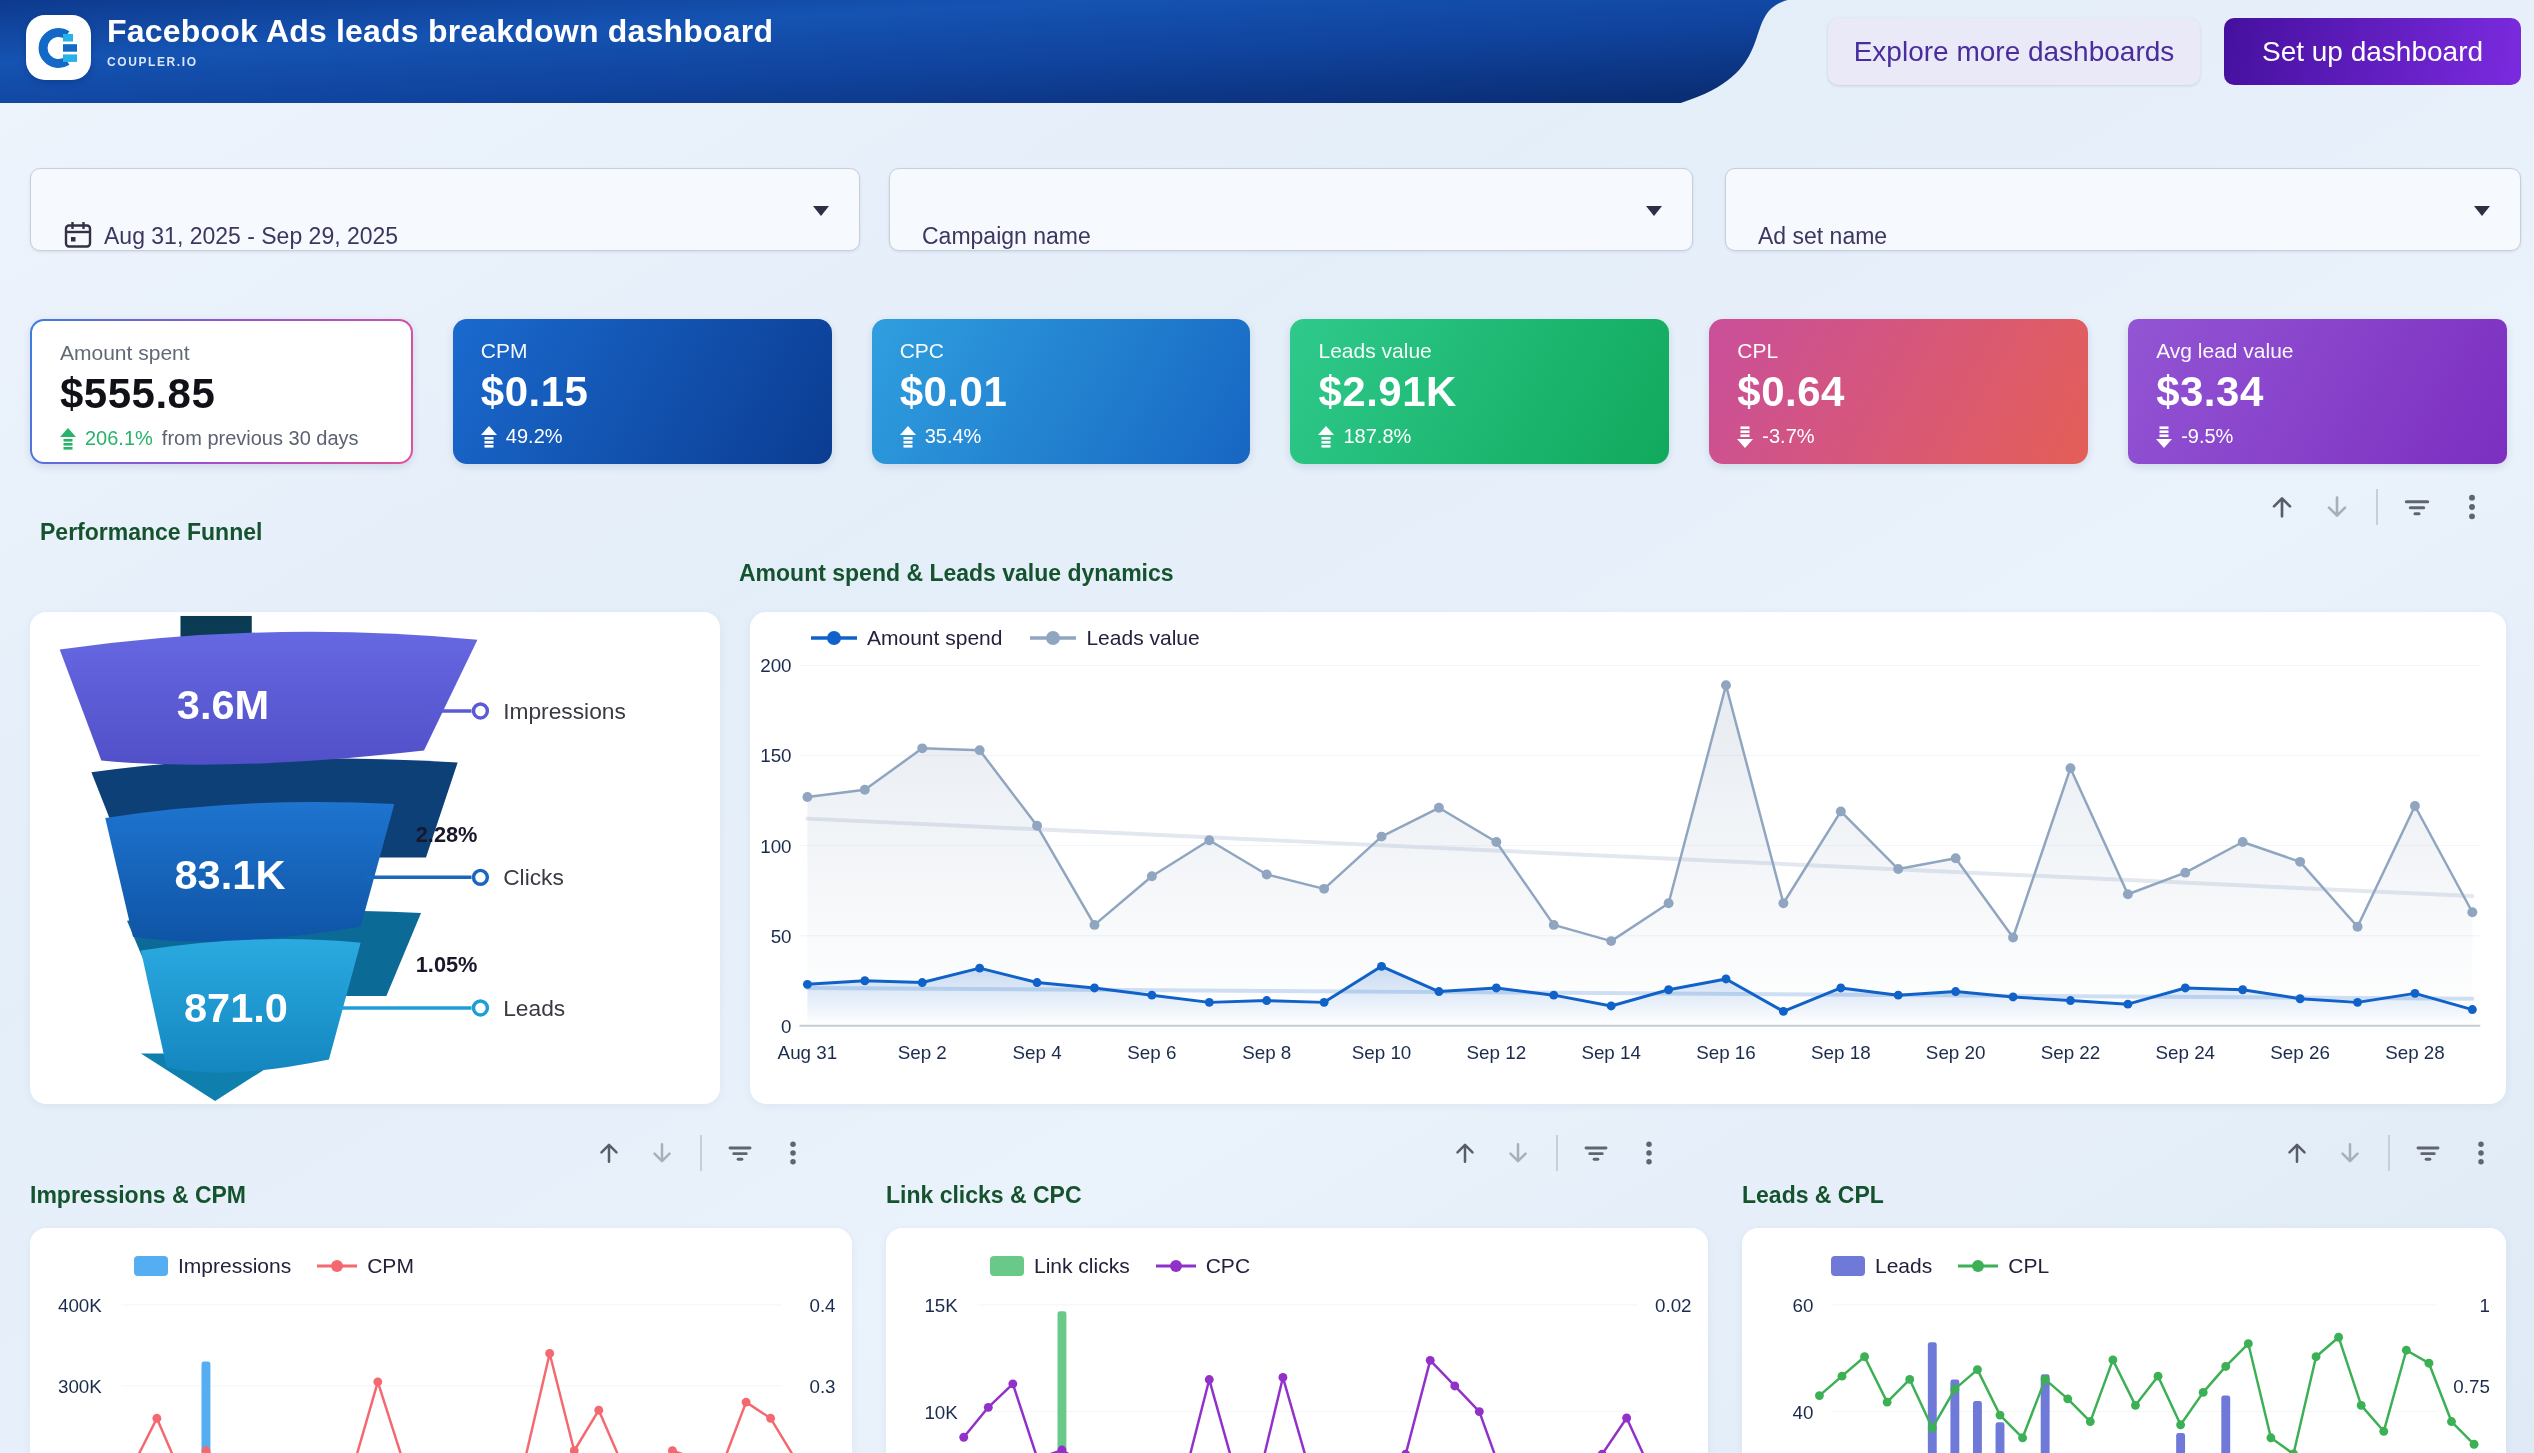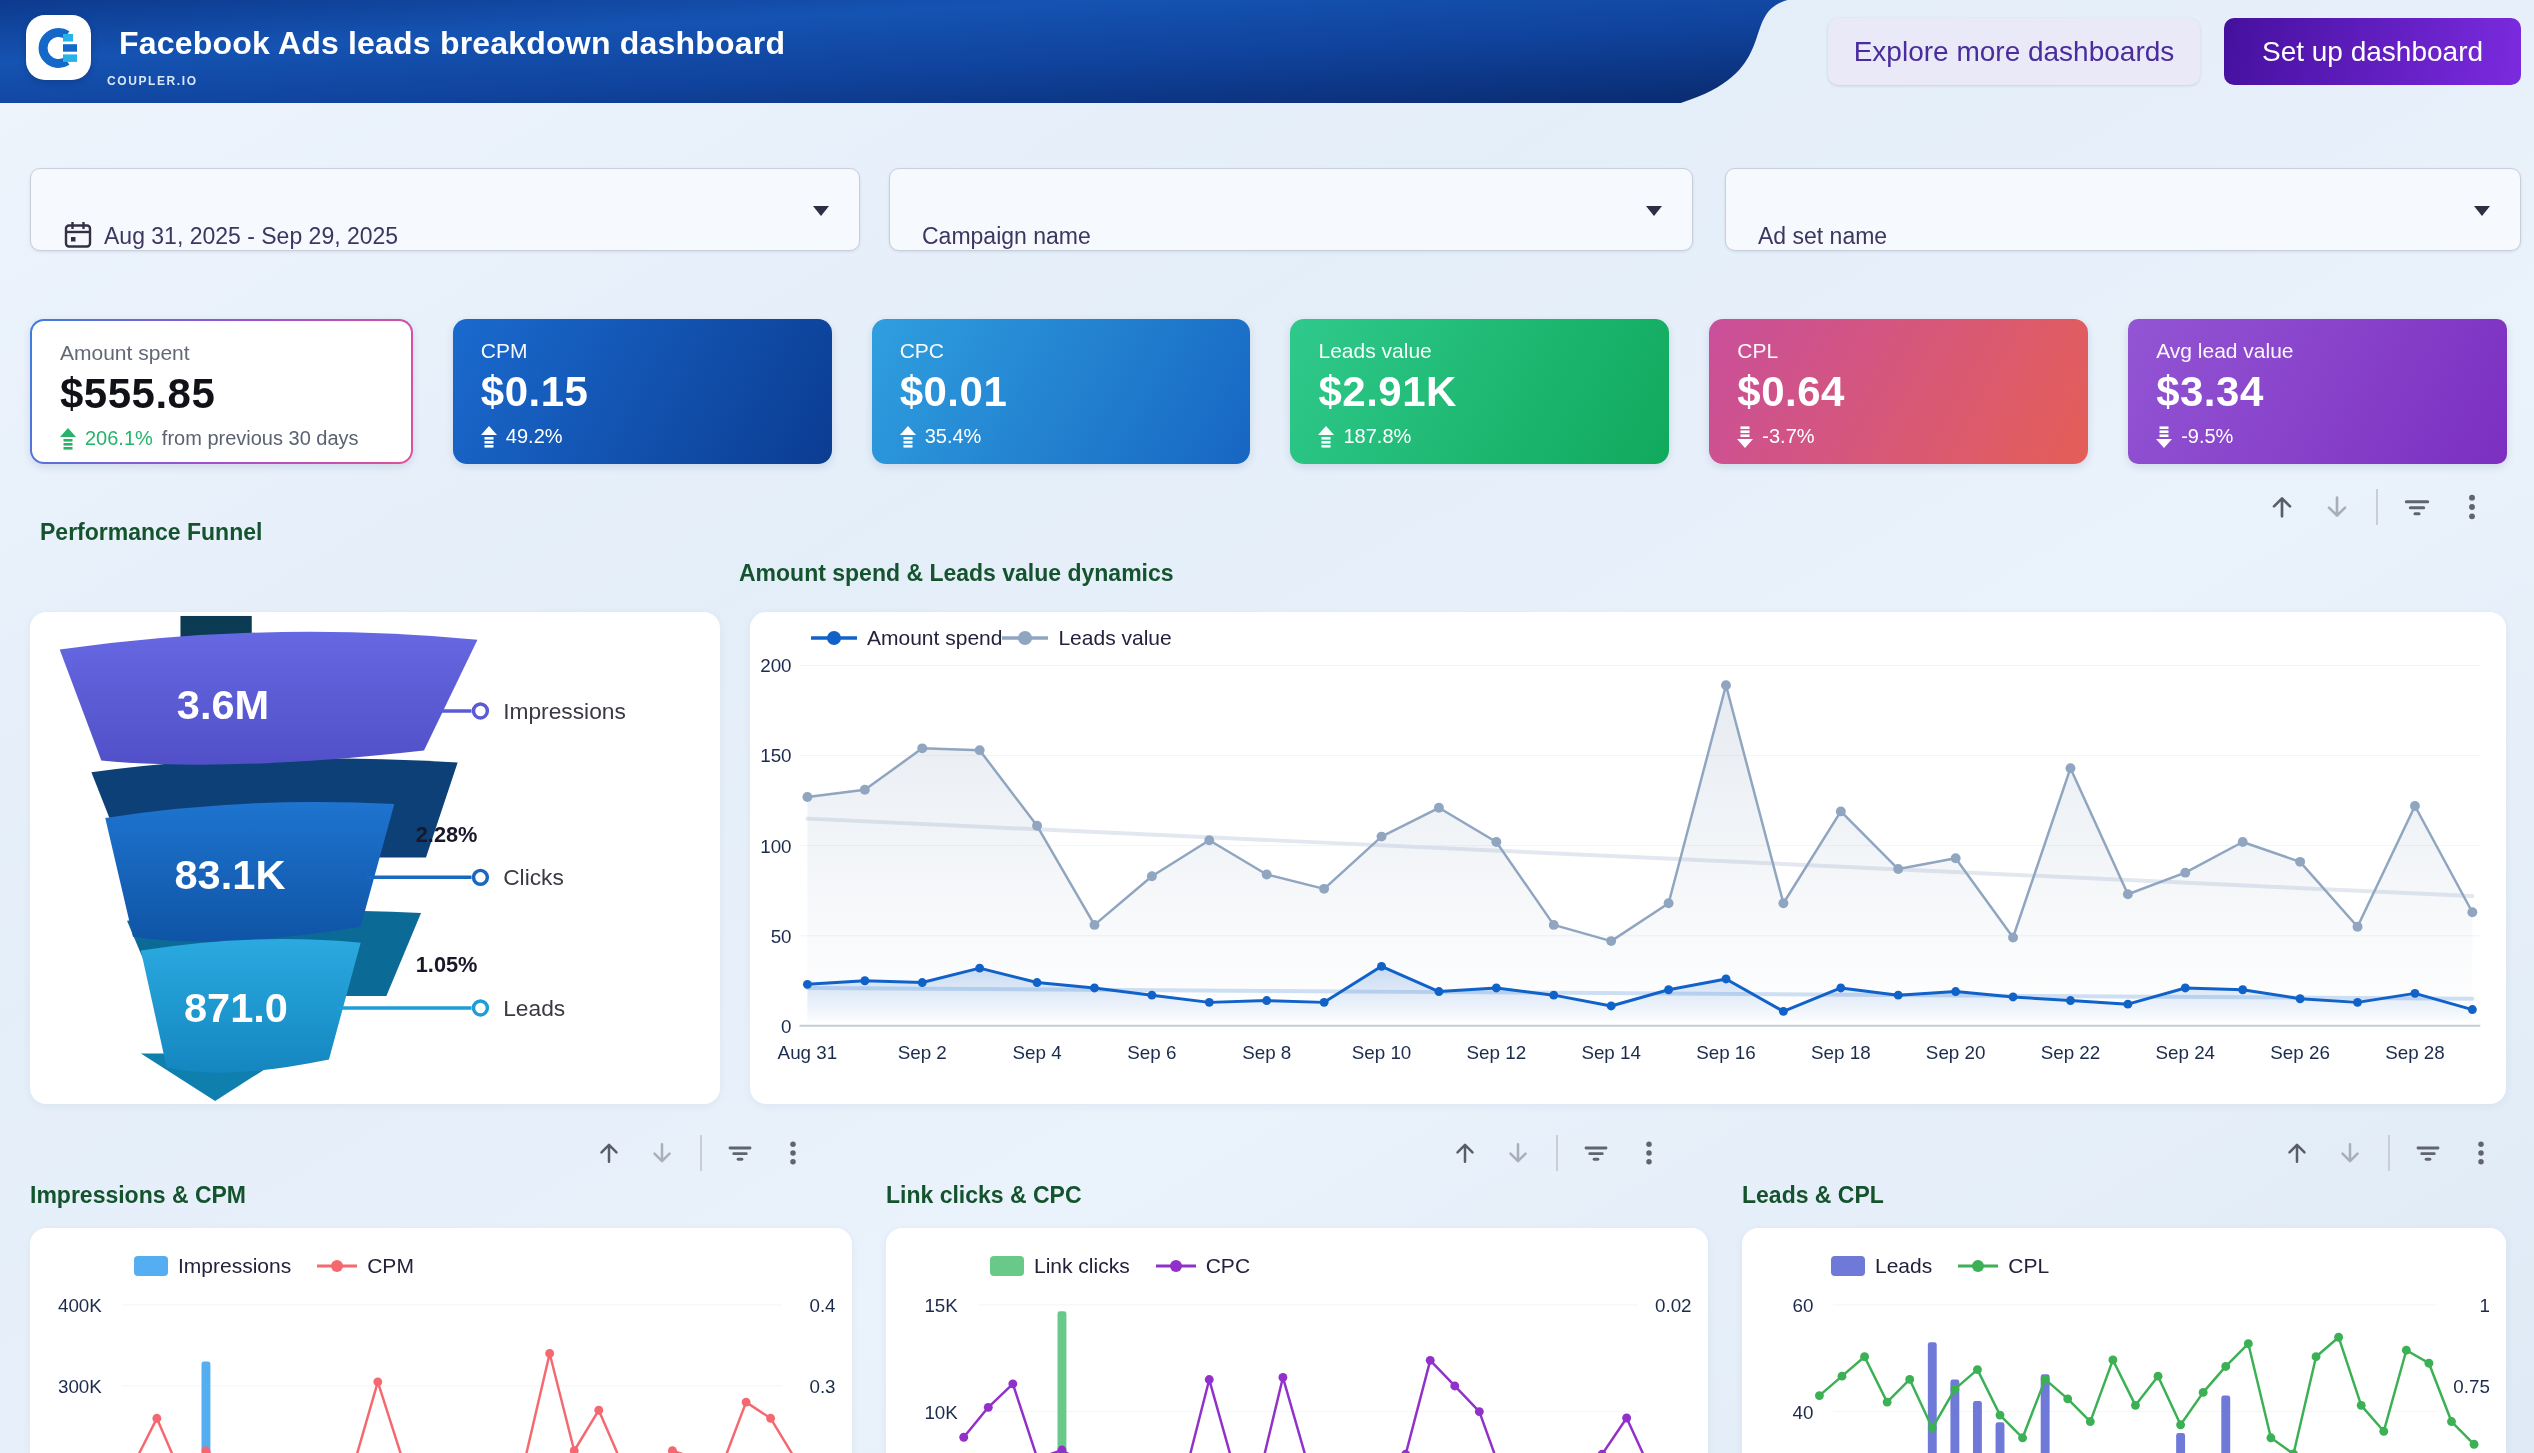--- a/index.html
+++ b/index.html
@@ -7,21 +7,21 @@
     width:2534px;height:1453px;overflow:hidden;position:relative;
     font-family:"Liberation Sans",sans-serif;
     background:linear-gradient(150deg,#eef4fc 0%,#e4eef9 35%,#eaf2fb 62%,#dfeaf6 100%);
   }
   .abs{position:absolute}
   
   .hdr-shape{left:0;top:0;width:2534px;height:103px;pointer-events:none}
   .logo{left:26px;top:15px;width:65px;height:65px;background:#fff;border-radius:19px;
         display:flex;align-items:center;justify-content:center;box-shadow:0 2px 6px rgba(5,25,70,.25)}
   .hdr-text{left:107px;top:13px;color:#fff}
-  .hdr-text h1{margin:12px;font-size:32px;font-weight:bold;letter-spacing:0.2px}
+  .hdr-text h1{margin:0;font-size:32px;font-weight:bold;letter-spacing:0.2px}
   .hdr-brand{font-size:12px;font-weight:bold;letter-spacing:1.6px;color:#d9e6f8;margin-top:5px}
   .btn{height:67px;border-radius:10px;display:flex;align-items:center;justify-content:center;
        font-size:28px;font-weight:normal;cursor:pointer;box-sizing:border-box}
   .btn-light{left:1828px;top:18px;width:372px;background:#e9e9f7;color:#4b2c9c;box-shadow:0 1px 3px rgba(40,40,90,.15)}
   .btn-solid{left:2224px;top:18px;width:297px;color:#fff;background:linear-gradient(100deg,#45109e,#7b2bdf)}
   
   .filter{top:168px;height:83px;background:#f6f9fd;border:1.5px solid #c8cfda;border-radius:10px;
           box-sizing:border-box;display:flex;align-items:flex-end;padding-left:32px;gap:11px;
           box-shadow:0 1px 3px rgba(16,40,90,.10);cursor:pointer}
   .filter .txt{font-size:23px;font-weight:500;color:#3d3660}
@@ -42,21 +42,21 @@
   .kpi-light .note{color:#5b6271}
   
   .toolbar{display:flex;align-items:center;gap:23px}
   .toolbar .divider{width:2px;height:36px;background:#c9ced6}
   .toolbar svg{cursor:pointer}
   
   .sec-title{font-size:23px;font-weight:bold;color:#14532d}
   .card{background:#fff;border-radius:16px;box-shadow:0 2px 8px rgba(30,60,120,.06)}
   
   .legend{display:flex;align-items:center;gap:10px;font-size:21px;font-weight:500;color:#23223c}
-  .legend-row{display:flex;align-items:center;}
+  .legend-row{display:flex;align-items:center;gap:28px}
   .combo-legend{position:absolute;top:26px;display:flex;align-items:center;gap:26px;
                 font-size:20px;font-weight:500;color:#21213a}
   .swatch{width:34px;height:20px;border-radius:4px;display:inline-block}
   .ax{font-size:19px;font-weight:500;fill:#1b2b4d}
   svg text.ax{font-family:"Liberation Sans",sans-serif}
 </style>
 </head>
 <body>
 
 <svg class="abs hdr-shape" viewBox="0 0 2560 104">

